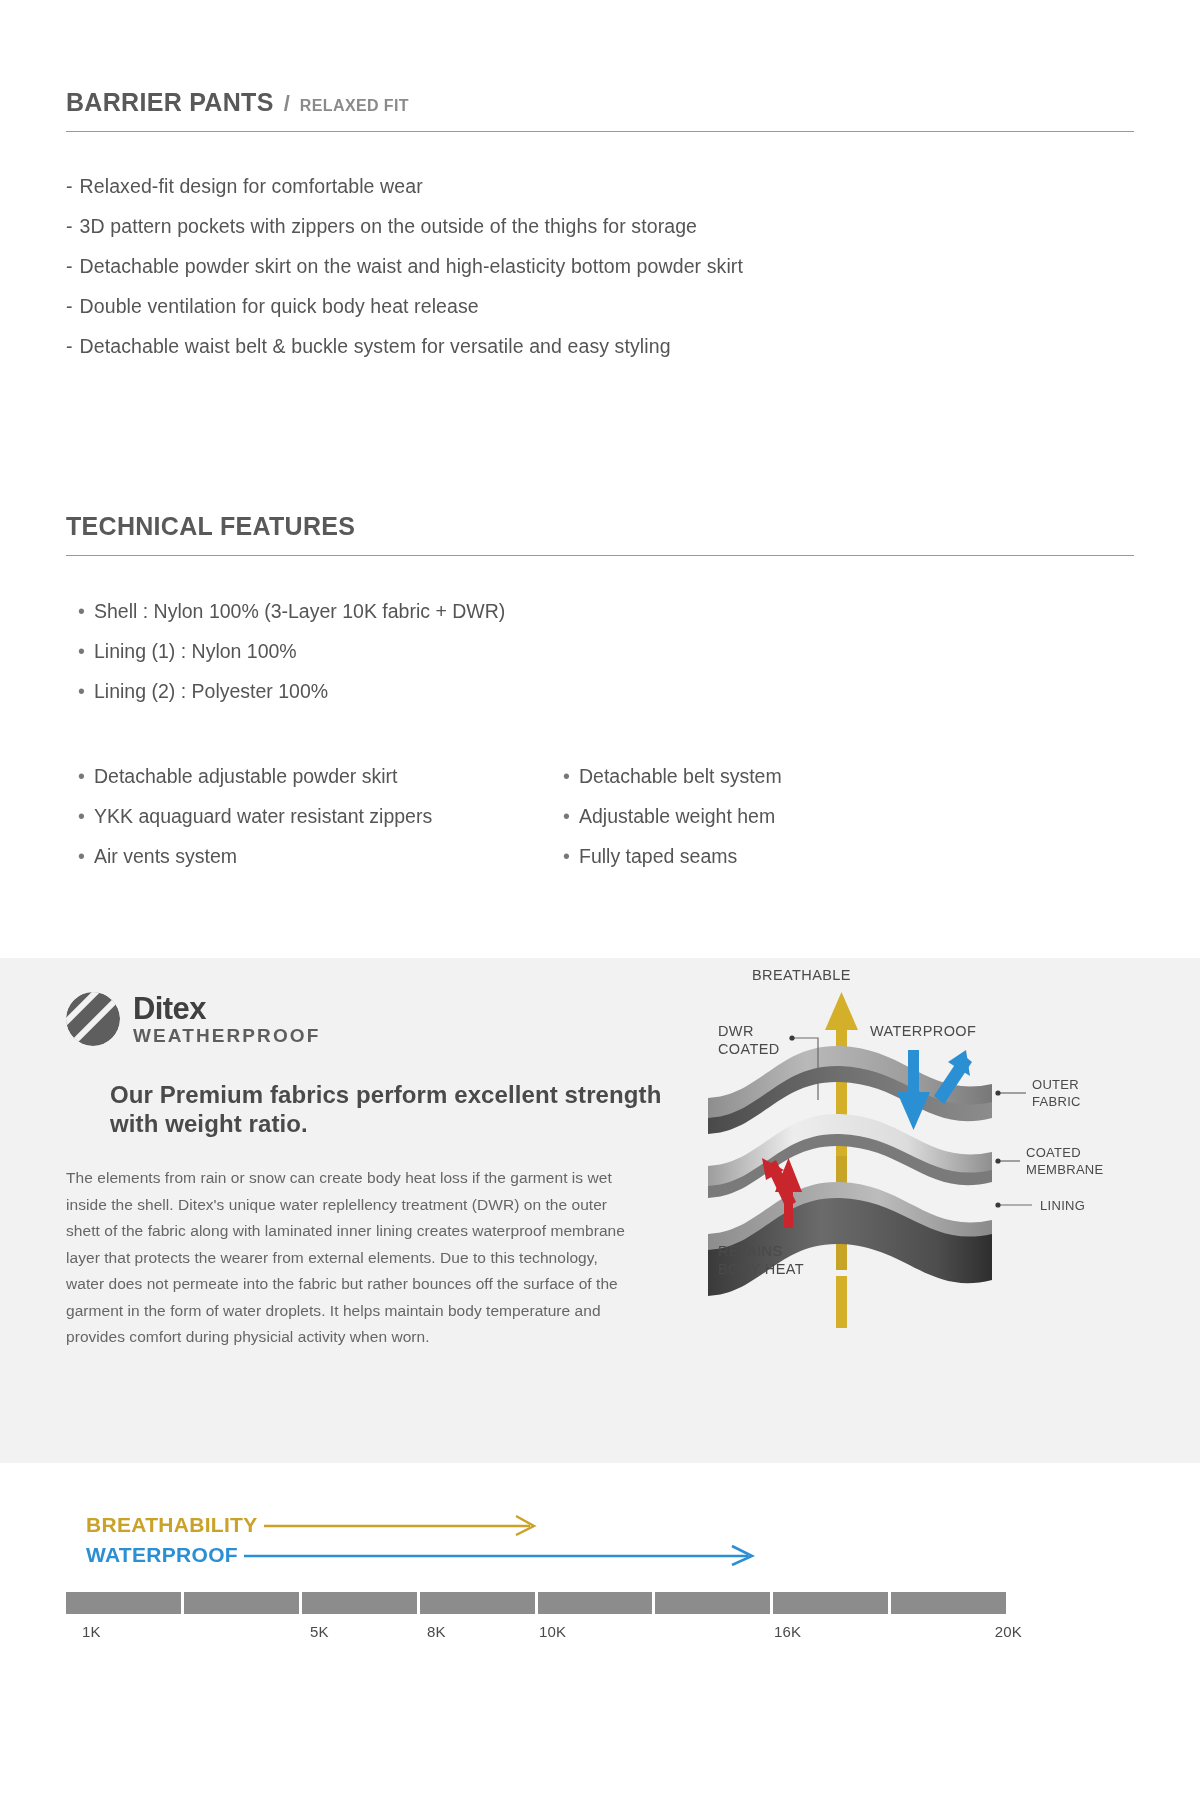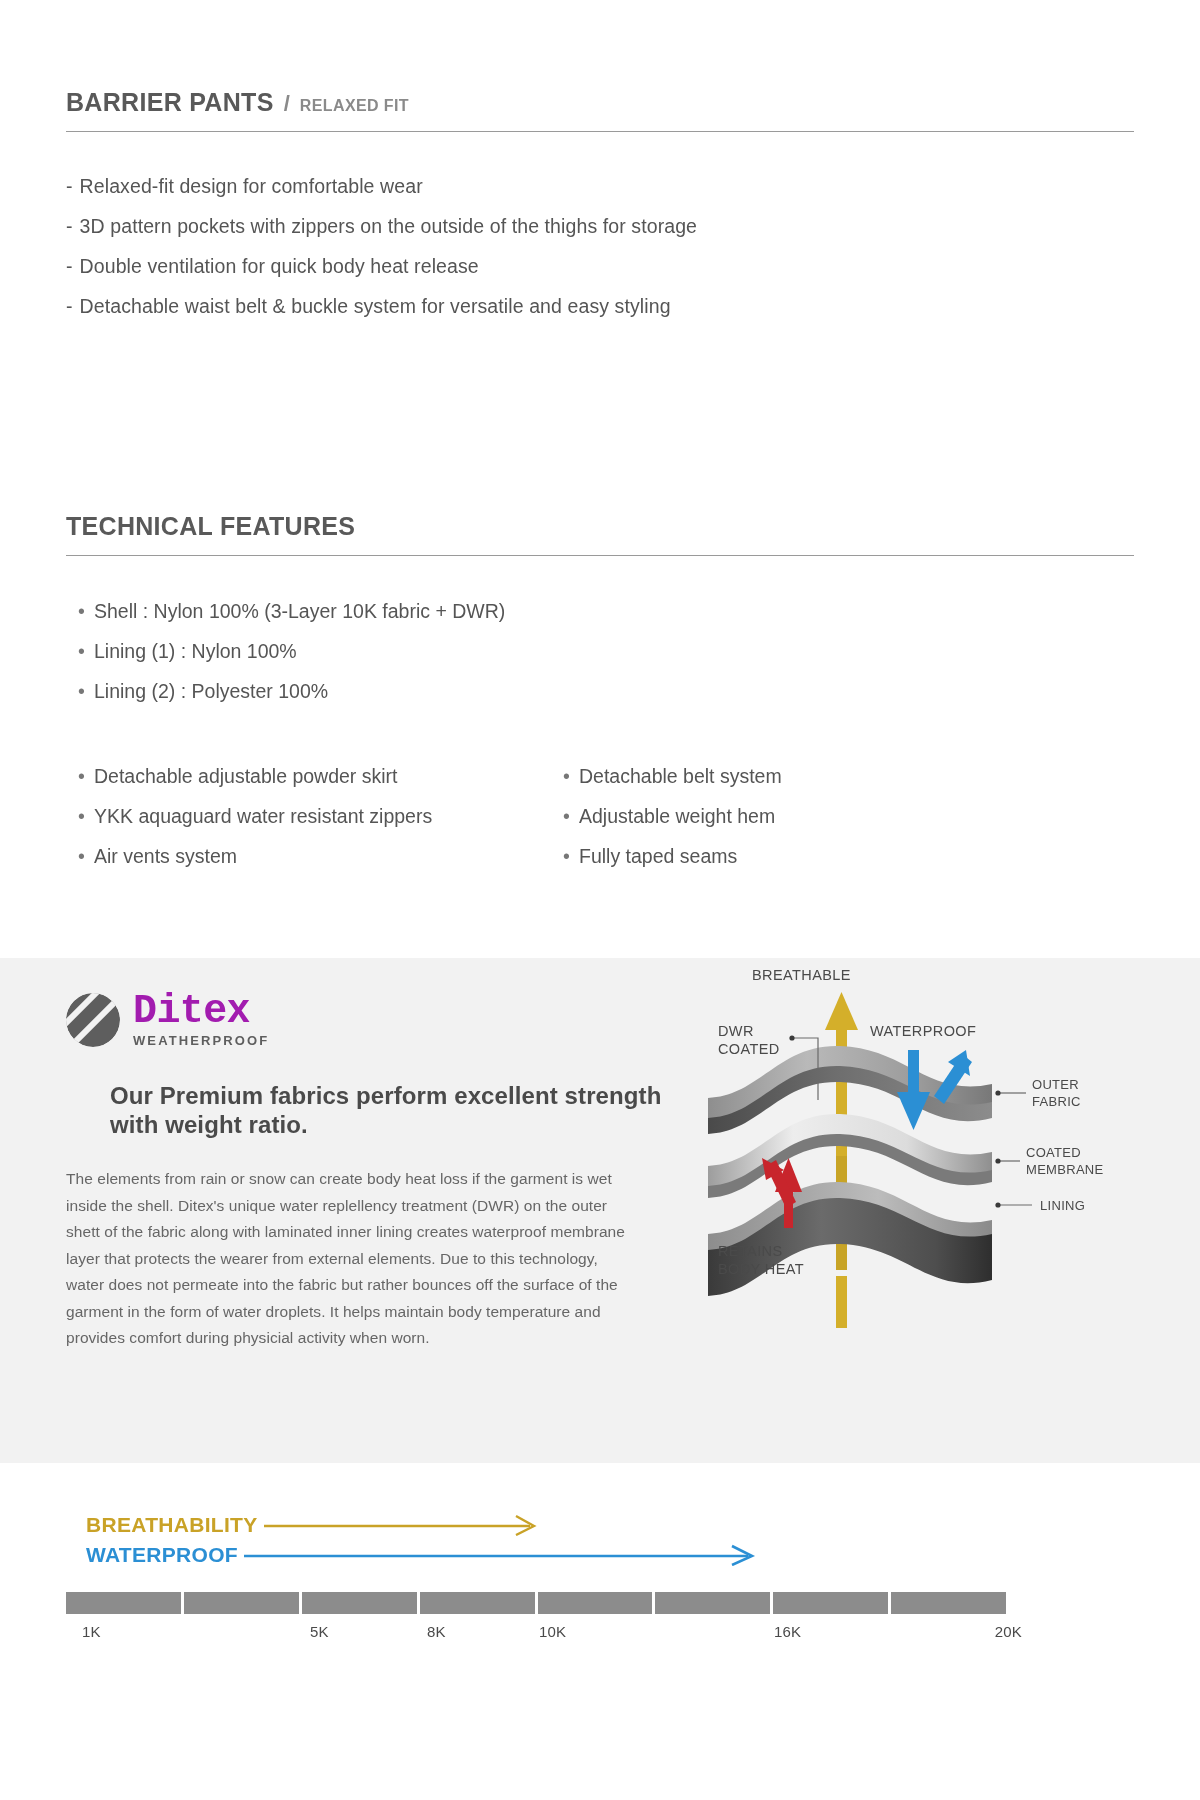--- a/index.html
+++ b/index.html
@@ -50,24 +50,24 @@
   #ditex-panel{
     position:absolute;left:0;top:958px;width:1200px;height:505px;
     background:#f2f2f2;
   }
   #ditex-left{position:absolute;left:66px;top:34px;width:615px;}
 
   .logo{display:flex;align-items:center;gap:13px;}
   .logo-mark{width:54px;height:54px;flex:0 0 auto;}
   .logo-text{line-height:1;}
   .logo-word{
-    font-size:40px;font-weight:bold;color:#a21caf;letter-spacing:-.6px;font-family:Liberation Mono, monospace;
+    font-size:31px;font-weight:bold;color:#404040;letter-spacing:-.6px;
   }
   .logo-sub{
-    font-size:13px;font-weight:bold;color:#5e5e5e;letter-spacing:2.1px;
+    font-size:19px;font-weight:bold;color:#5e5e5e;letter-spacing:2.1px;
     margin-top:2px;
   }
 
   #ditex-head{
     margin-top:34px;font-size:24px;font-weight:bold;color:#4a4a4a;
     line-height:29px;letter-spacing:.1px;margin-left:44px;
   }
   #ditex-body{
     margin-top:27px;font-size:15.5px;line-height:26.5px;color:#666;
     width:560px;letter-spacing:.05px;
@@ -113,20 +113,23 @@
       <span class="slash">/</span>
       <span class="small">RELAXED FIT</span>
     </div>
 
     <div id="feature-list">
       <div class="row">
         <span class="dash">-</span><span>Relaxed-fit design for comfortable wear</span>
       </div>
       <div class="row">
         <span class="dash">-</span><span>3D pattern pockets with zippers on the outside of the thighs for storage</span>
+      </div>
+      <div class="row">
+        <span class="dash">-</span><span>Detachable powder skirt on the waist and high-elasticity bottom powder skirt</span>
       </div>
       <div class="row">
         <span class="dash">-</span><span>Double ventilation for quick body heat release</span>
       </div>
       <div class="row">
         <span class="dash">-</span><span>Detachable waist belt &amp; buckle system for versatile and easy styling</span>
       </div>
     </div>
   </div>
 

